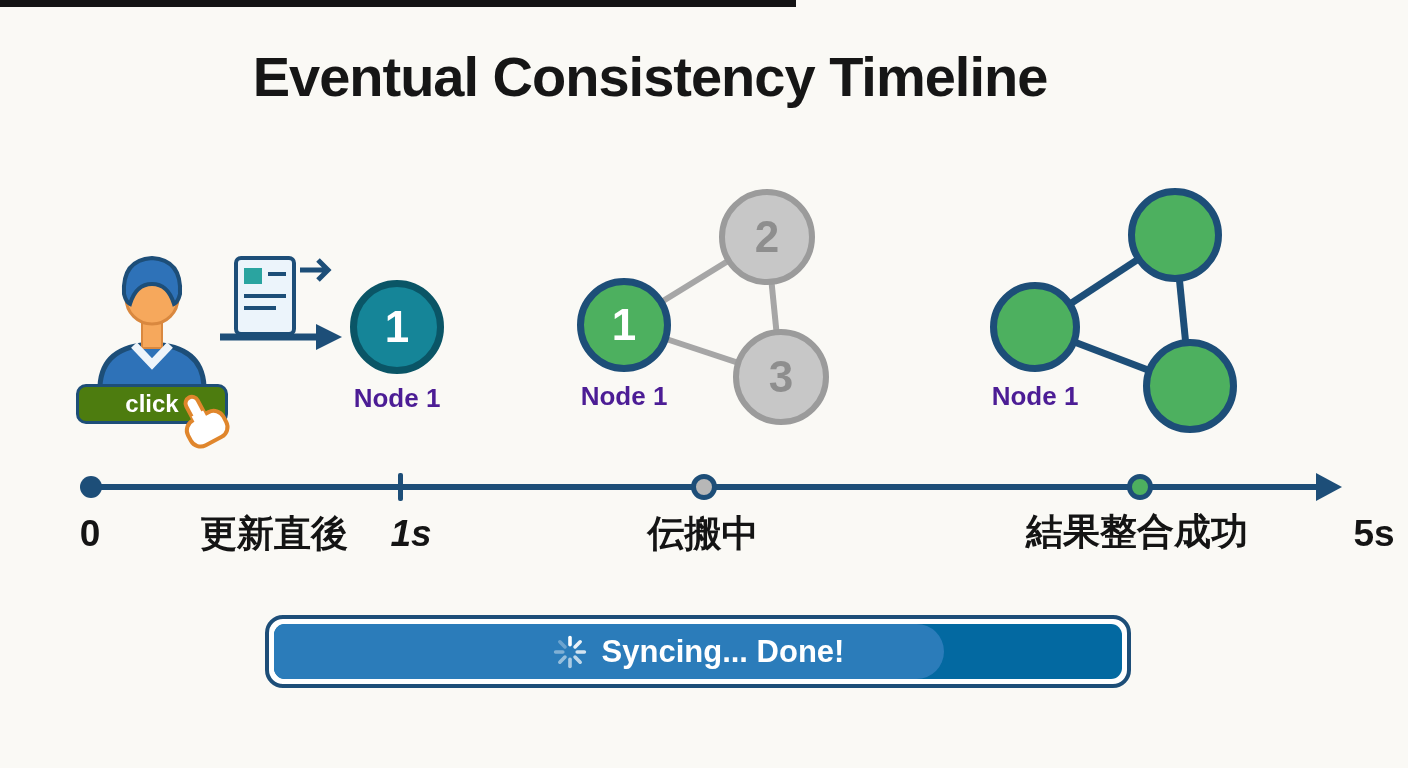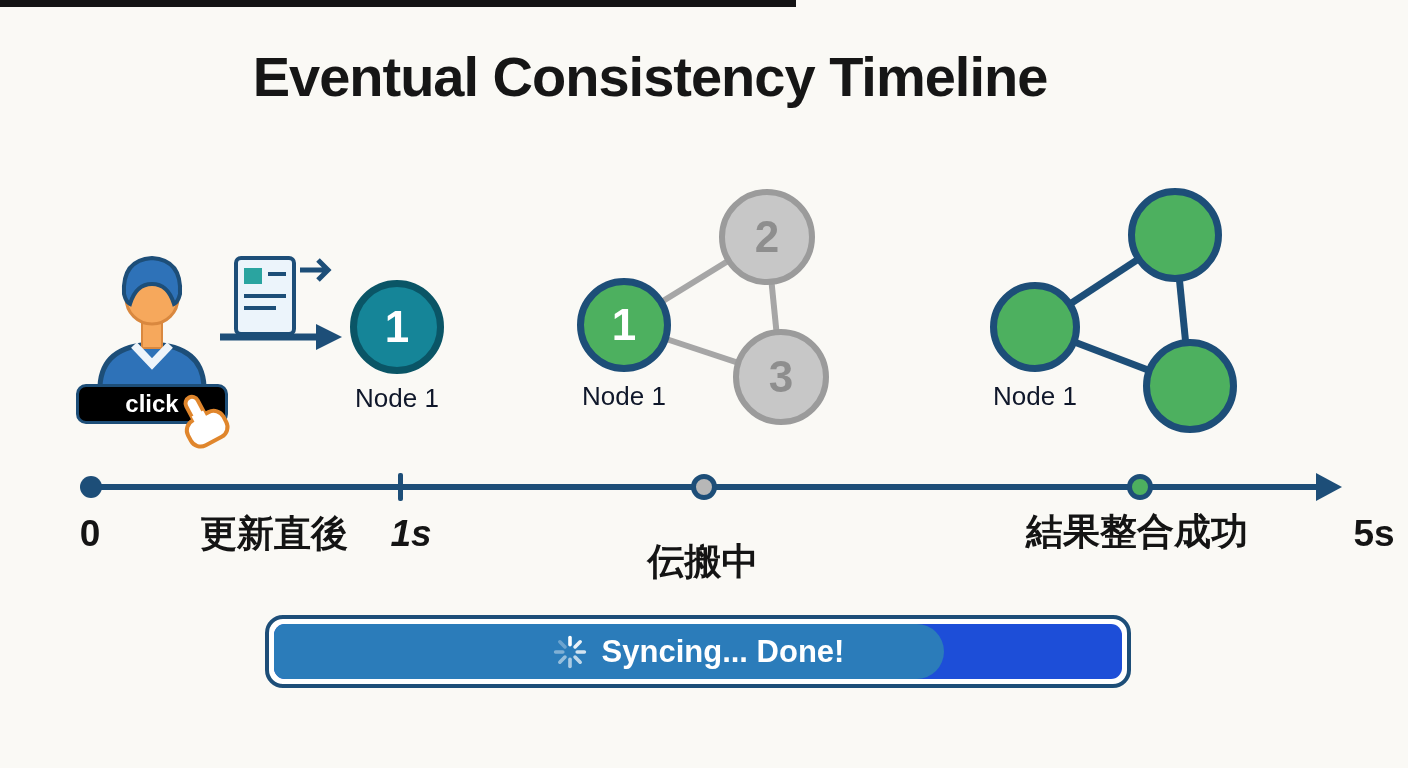--- a/index.html
+++ b/index.html
@@ -17,43 +17,43 @@
     font-size:56px;font-weight:800;letter-spacing:-1px;color:#161616;}
   
   .lines-layer{left:0;top:0;width:1408px;height:768px;z-index:1;pointer-events:none;}
   
   .node{border-radius:50%;box-sizing:border-box;z-index:2;
     display:flex;align-items:center;justify-content:center;
     font-weight:800;}
   .node-teal{background:#158598;border:7px solid #0a5566;color:#ffffff;font-size:44px;}
   .node-green{background:#4db05f;border:7px solid #1d4e78;color:#ffffff;font-size:44px;}
   .node-gray{background:#c7c7c7;border:6px solid #9b9b9b;color:#8e8e8e;font-size:44px;}
-  .node-label{font-size:26px;font-weight:400;text-align:center;color:#0f172a;z-index:2;}
+  .node-label{font-size:26px;font-weight:700;text-align:center;color:#4c1d95;z-index:2;}
   
-  .click-btn{left:76px;top:384px;width:152px;height:40px;background:#000000;
+  .click-btn{left:76px;top:384px;width:152px;height:40px;background:#4d7c0f;
     border:3px solid #1d4e78;border-radius:10px;box-sizing:border-box;
     display:flex;align-items:center;justify-content:center;
     color:#ffffff;font-size:24px;font-weight:800;z-index:2;}
   
   .tl-line{left:90px;top:484px;width:1232px;height:6px;background:#1d4e78;border-radius:3px;}
   .tl-arrowhead{left:1316px;top:473px;width:0;height:0;
     border-top:14px solid transparent;border-bottom:14px solid transparent;
     border-left:26px solid #1d4e78;}
   .tl-start-dot{left:80px;top:476px;width:22px;height:22px;border-radius:50%;background:#1d4e78;}
   .tl-tick{left:398px;top:473px;width:5px;height:28px;background:#1d4e78;border-radius:2px;}
   .tl-dot{width:26px;height:26px;border-radius:50%;box-sizing:border-box;border:5px solid #1d4e78;}
   .tl-dot-gray{left:691px;top:474px;background:#b7b7b7;}
   .tl-dot-green{left:1127px;top:474px;background:#4db05f;}
   .tl-label{top:508px;height:52px;line-height:52px;font-size:37px;font-weight:800;
     text-align:center;color:#141414;}
   
   .pbar-outer{left:265px;top:615px;width:866px;height:73px;background:#ffffff;
     border:4px solid #1d4e78;border-radius:18px;box-sizing:border-box;padding:5px;z-index:2;}
   .pbar-track{position:relative;width:100%;height:100%;border-radius:11px;
-    overflow:hidden;background:#1d4ed8;}
+    overflow:hidden;background:#0369a1;}
   .pbar-fill{position:absolute;left:0;top:0;bottom:0;width:79%;
     background:#2b7cba;border-radius:0 28px 28px 0;}
   .pbar-content{position:absolute;inset:0;display:flex;align-items:center;
     justify-content:center;gap:14px;}
   .pbar-text{color:#ffffff;font-size:31px;font-weight:800;}
   .icon-svg{display:block;}
 </style>
 </head>
 <body>
 
@@ -130,21 +130,21 @@
 <div class="abs tl-line"></div>
 <div class="abs tl-arrowhead"></div>
 <div class="abs tl-start-dot"></div>
 <div class="abs tl-tick"></div>
 <div class="abs tl-dot tl-dot-gray"></div>
 <div class="abs tl-dot tl-dot-green"></div>
 
 <div class="abs tl-label" style="left:68px;width:44px;">0</div>
 <div class="abs tl-label" style="left:172px;width:204px;">更新直後</div>
 <div class="abs tl-label" style="left:378px;width:66px;font-style:italic;">1s</div>
-<div class="abs tl-label" style="left:601px;width:204px;margin-top:28px;">伝搬中</div>
+<div class="abs tl-label" style="left:601px;width:204px;">伝搬中</div>
 <div class="abs tl-label" style="left:985px;width:304px;font-family:Liberation Mono, monospace;">結果整合成功</div>
 <div class="abs tl-label" style="left:1337px;width:74px;">5s</div>
 
 <div class="abs pbar-outer">
   <div class="pbar-track">
     <div class="pbar-fill"></div>
     <div class="pbar-content">
       <svg class="icon-svg" width="36" height="36" viewBox="0 0 40 40">
         <g stroke="#ffffff" stroke-width="4" stroke-linecap="round">
           <line x1="20" y1="4" x2="20" y2="12" opacity="1"></line>

